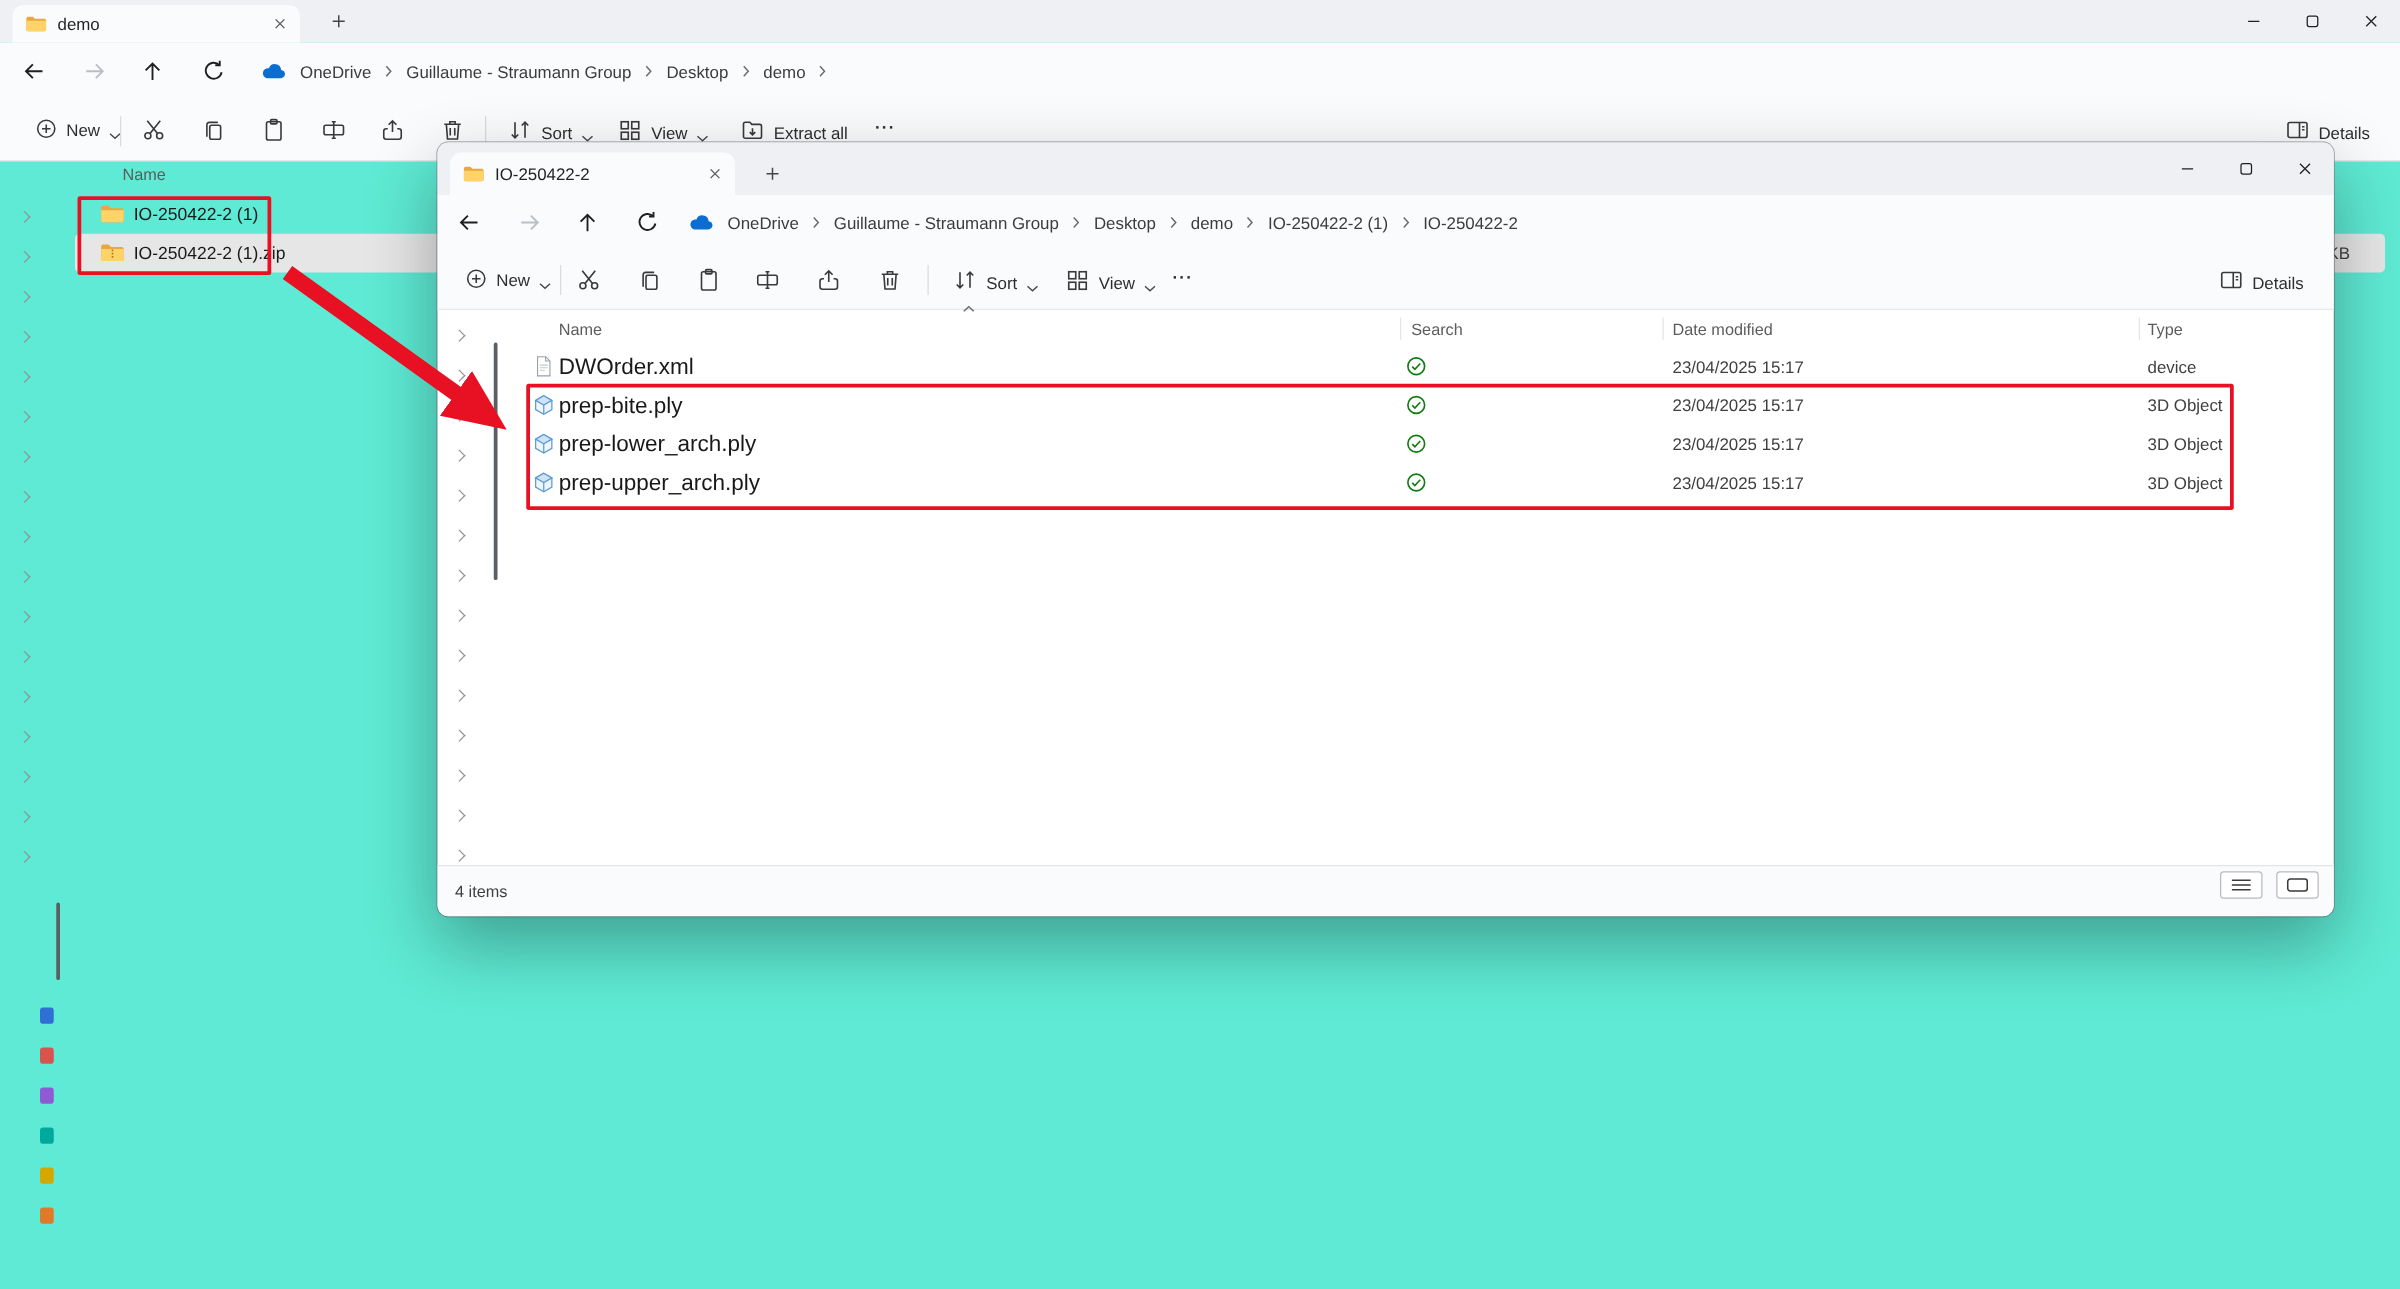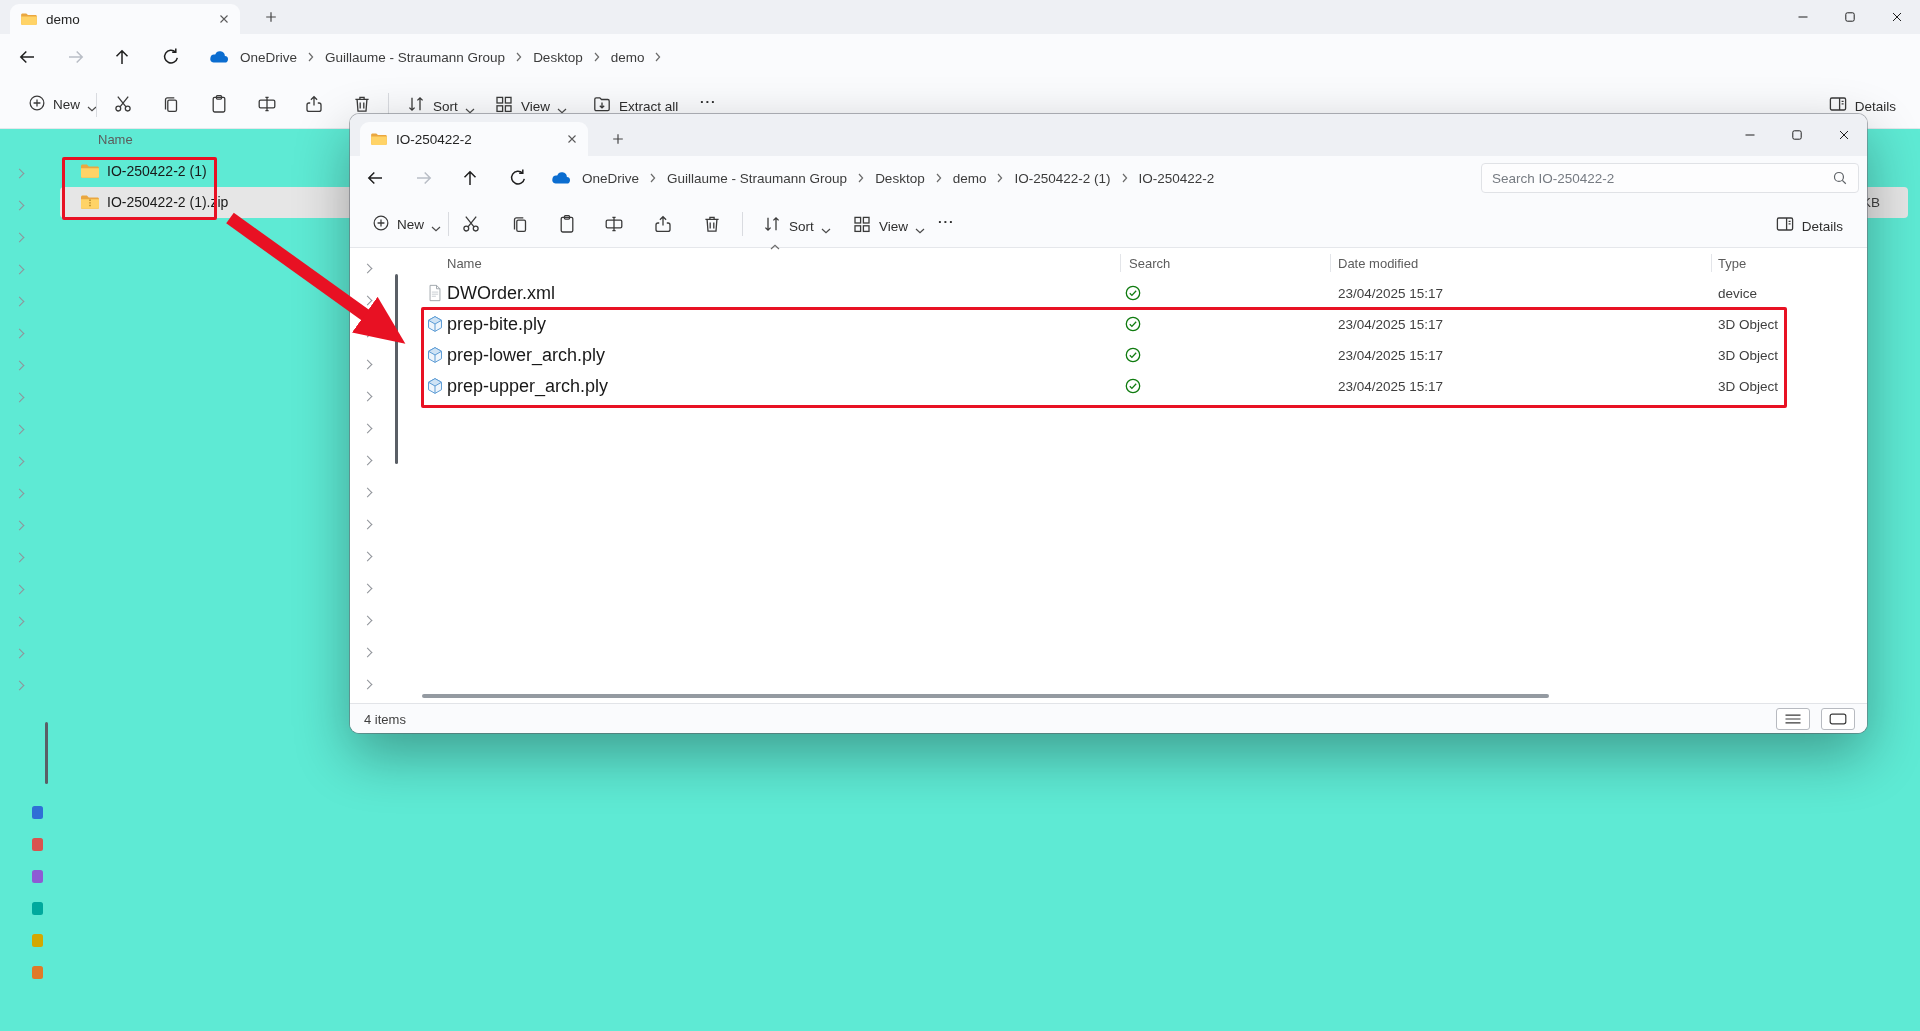--- a/index.html
+++ b/index.html
@@ -514,29 +514,20 @@
               </span>
             </span>
 
             <span class="crumb">
               <span class="crumb-label">IO-250422-2</span>
 
             </span>
           </span>
       </div>
 
-      <div class="searchbox" style="right:8px;top:7px;width:378px;height:30px">
-        <input type="text" placeholder="Search IO-250422-2" style="">
-        <span class="ic16">
-            <svg viewBox="0 0 20 20" width="100%" height="100%">
-              <circle cx="8.7" cy="8.7" r="5.6" fill="none" stroke="#5f6368" stroke-width="1.5"></circle>
-              <path d="M12.9 12.9L17.2 17.2" stroke="#5f6368" stroke-width="1.5"></path>
-            </svg>
-          </span>
-      </div>
     </div>
 
     <div class="toolbar" style="top:86px;height:48px">
       <div class="tbtn" style="left:14px;top:8px">
         <span class="ic18">
             <svg viewBox="0 0 20 20" width="100%" height="100%">
               <circle cx="10" cy="10" r="7.6" fill="none" stroke="#3a3a3a" stroke-width="1.4"></circle>
               <path d="M10 6.2v7.6M6.2 10h7.6" stroke="#3a3a3a" stroke-width="1.4"></path>
             </svg>
           </span>
@@ -747,21 +738,21 @@
           </span>
           <span class="cell-date">23/04/2025 15:17</span>
           <span class="cell-type">3D Object</span>
         </div>
       </div>
 
     <div class="annot-box" style="left:71px;top:193px;width:1366px;height:101px"></div>
 
     <div class="hscroll" style="left:72px;top:580px;width:1127px"></div>
 
-    <div class="statusbar" style="height:30px">
+    <div class="statusbar" style="height:41px">
       <span class="sb-text" style="left:14px">4 items</span>
       <div class="sb-btn" style="left:1426px;top:4px;width:34px;height:22px">
           <span style="width:18px;height:12px;display:flex">
             <svg viewBox="0 0 18 12" width="100%" height="100%">
               <path d="M1.5 2.2h15M1.5 6h15M1.5 9.8h15" stroke="#3a3a3a" stroke-width="1.2" fill="none"></path>
             </svg>
           </span>
         </div>
       <div class="sb-btn" style="left:1471px;top:4px;width:34px;height:22px">
           <span style="width:18px;height:12px;display:flex">

